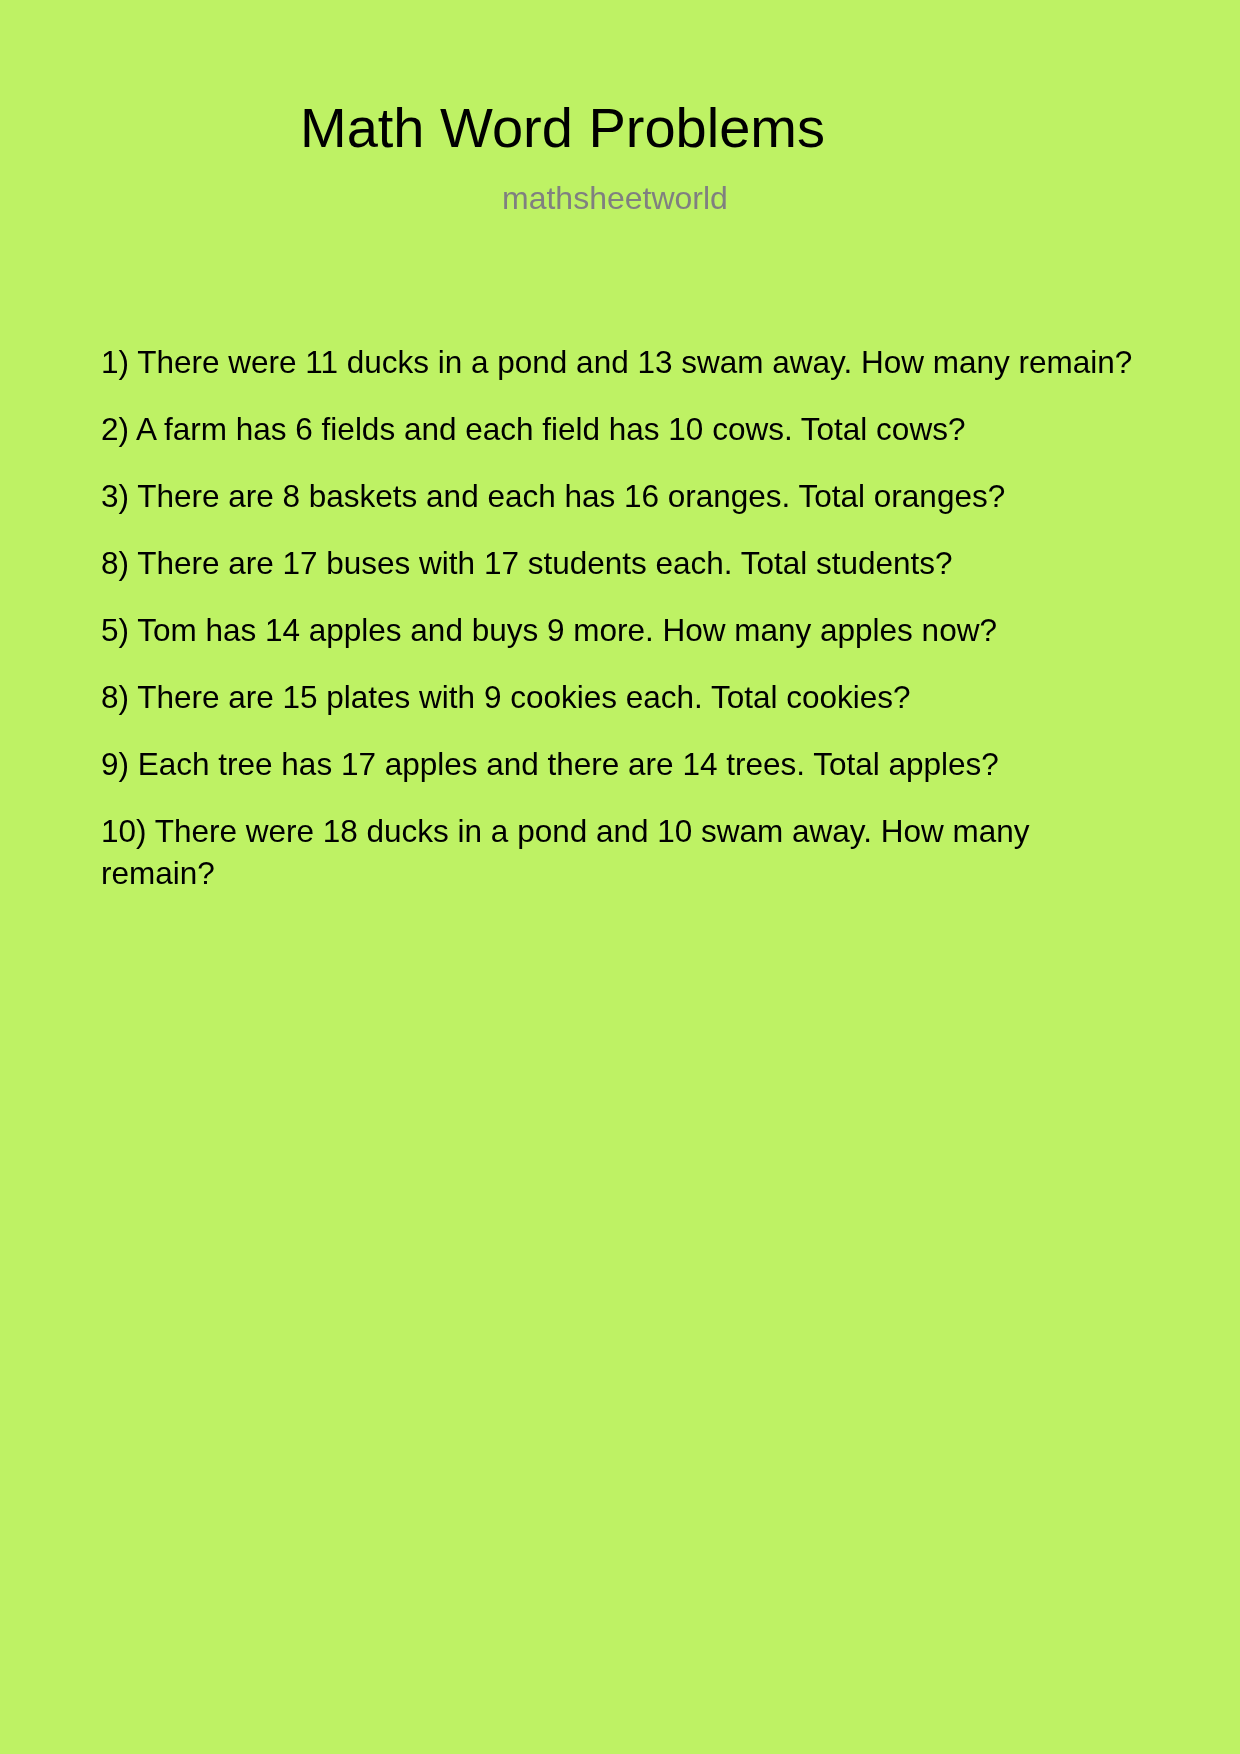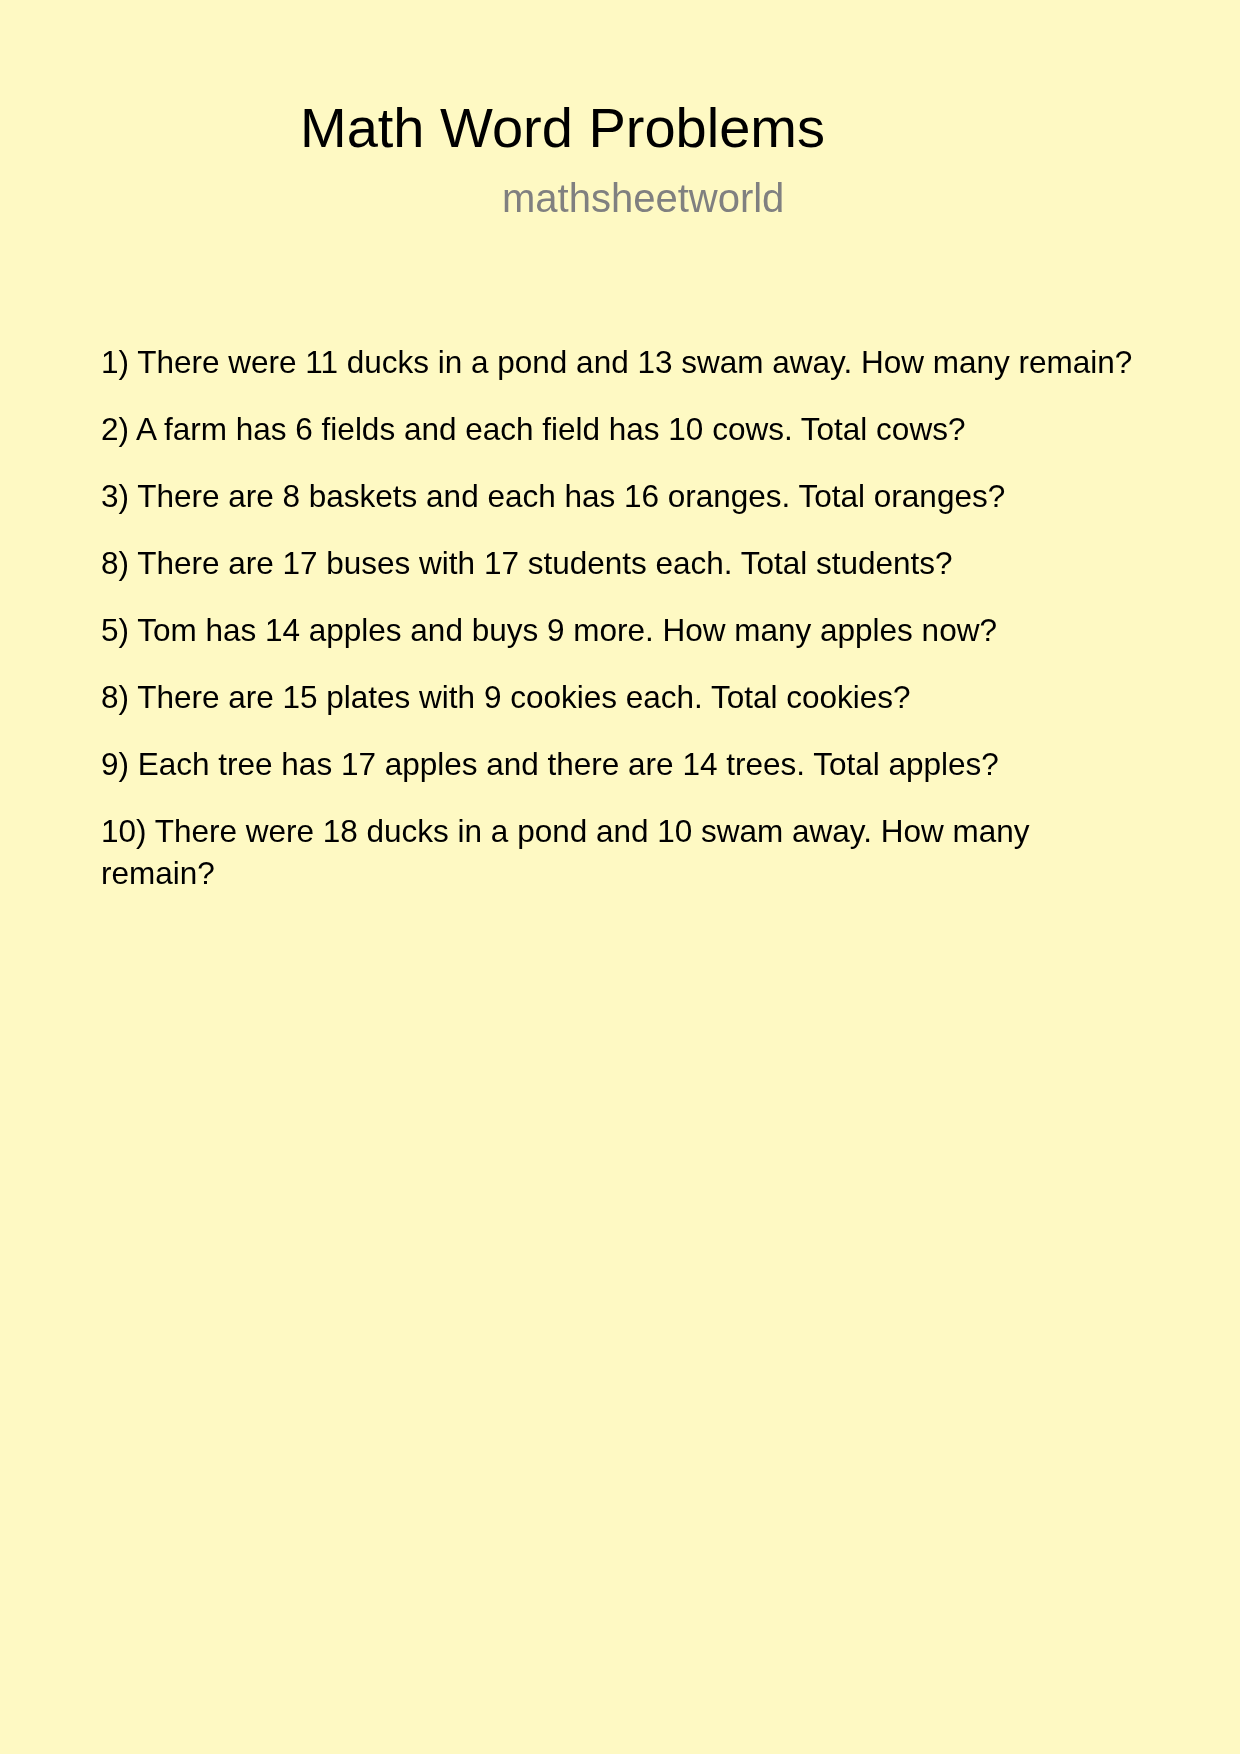--- a/index.html
+++ b/index.html
@@ -13,38 +13,38 @@
       position: relative;
       overflow: hidden;
       font-family: "Liberation Sans", sans-serif;
       color: #000000;
     }
     .page {
       position: absolute;
       left: 0; top: 0;
       width: 1240px;
       height: 1754px;
-      background: #fef9c3;
+      background: #bef264;
     }
     .title {
       position: absolute;
       left: 300px;
       top: 96px;
       font-size: 56px;
       line-height: 64px;
       font-weight: normal;
       margin: 0;
       white-space: nowrap;
       letter-spacing: 0px;
     }
     .subtitle {
       position: absolute;
       left: 502px;
       top: 180px;
-      font-size: 40px;
+      font-size: 32px;
       line-height: 36px;
       color: #808080;
       white-space: nowrap;
     }
     .problems {
       position: absolute;
       left: 101px;
       top: 341px;
       width: 1040px;
       margin: 0;

